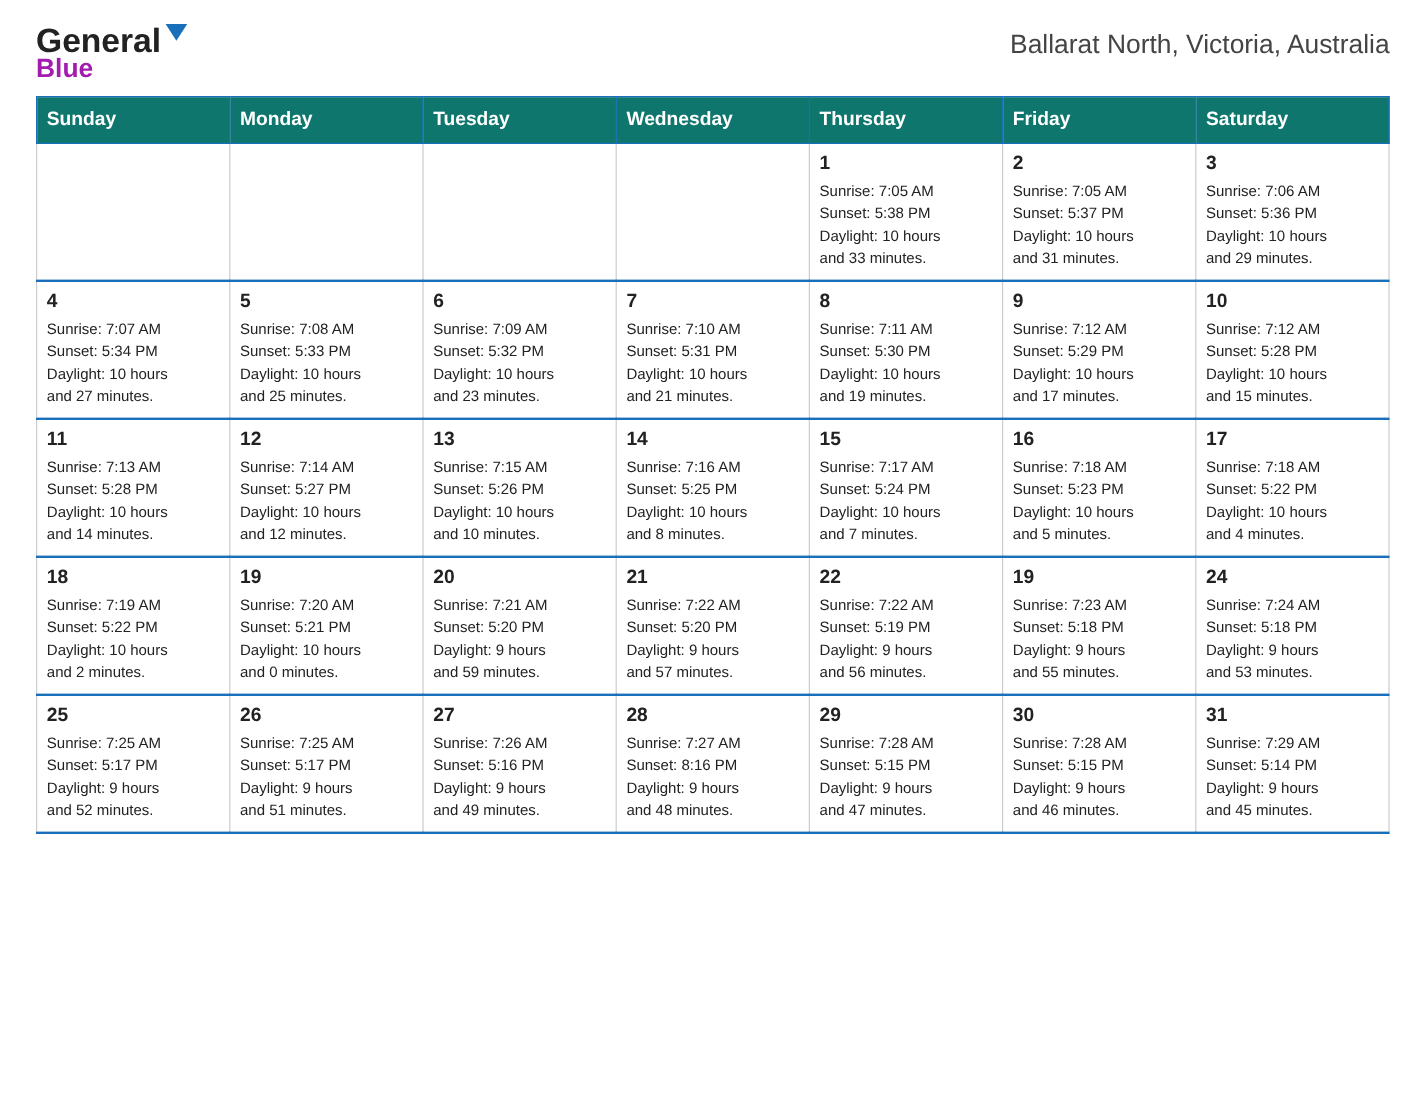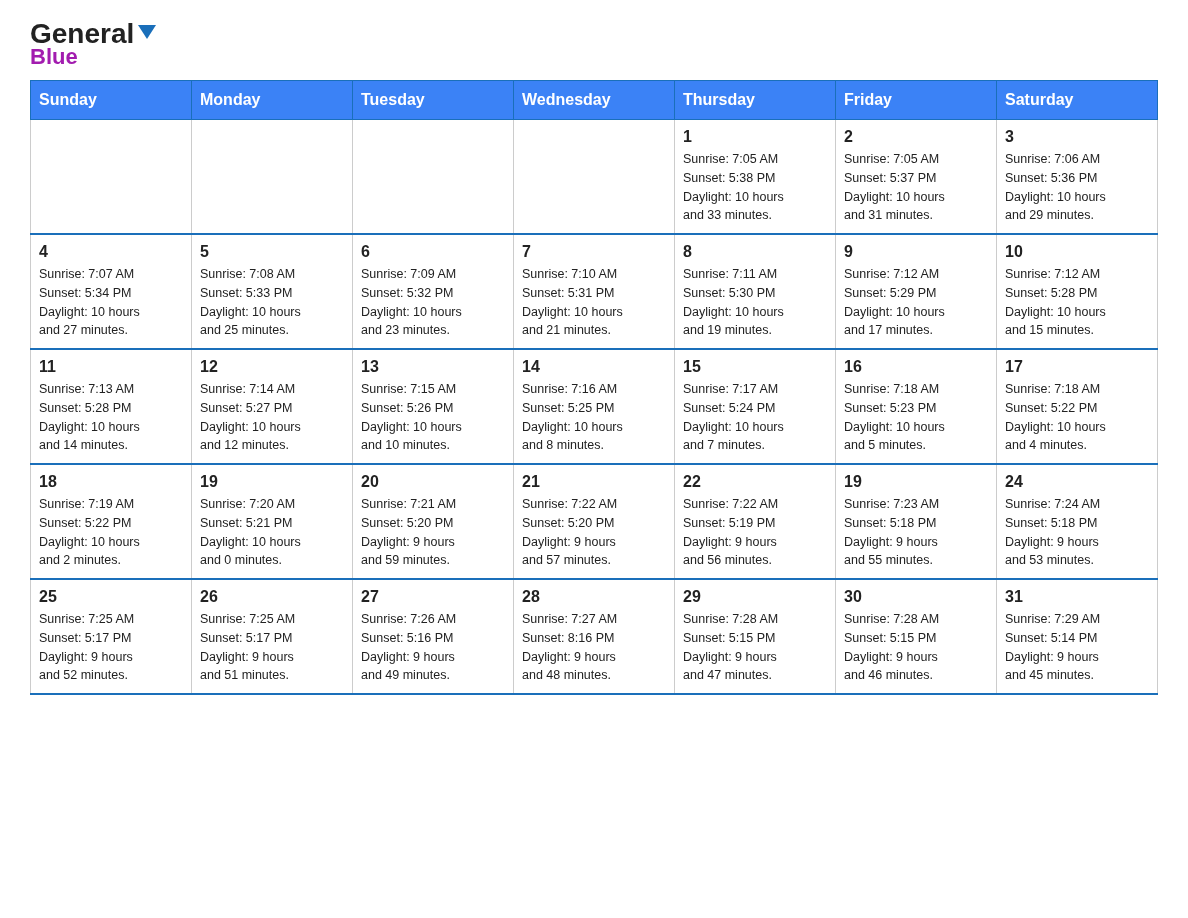--- a/index.html
+++ b/index.html
@@ -47,21 +47,21 @@
       font-size: 22px;
       color: #444;
       margin-top: 4px;
     }
     table {
       width: 100%;
       border-collapse: collapse;
       margin-top: 10px;
     }
     thead tr th {
-      background-color: #3b82f6;
+      background-color: #0f766e;
       color: #fff;
       font-size: 16px;
       font-weight: bold;
       padding: 10px 8px;
       text-align: left;
       border: 1px solid #1a6fba;
     }
     tbody tr td {
       vertical-align: top;
       padding: 8px;
@@ -87,29 +87,30 @@
     }
     .empty-cell {
       background: #fff;
     }
   </style>
 </head>
 <body>
 
 <div class="header">
   <div class="logo">
-    <div style="display:flex; align-items:center;">
+    <div style="display:flex; ">
       <span class="logo-text">General</span>
       <svg width="22" height="22" viewBox="0 0 22 22" style="margin-left:2px; margin-top:-4px;">
         <polygon points="2,4 20,4 11,18" fill="#1a6fba"></polygon>
       </svg>
     </div>
     <div class="logo-blue-line">Blue</div>
   </div>
   <div class="title-block">
+    <div class="location-title">Ballarat North, Victoria, Australia</div>
   </div>
 </div>
 
 <table>
   <thead>
     <tr>
     <th>Sunday</th>
         <th>Monday</th>
         <th>Tuesday</th>
         <th>Wednesday</th>

